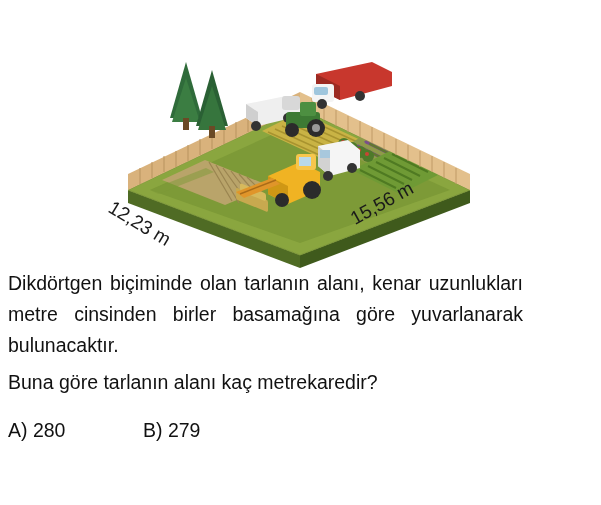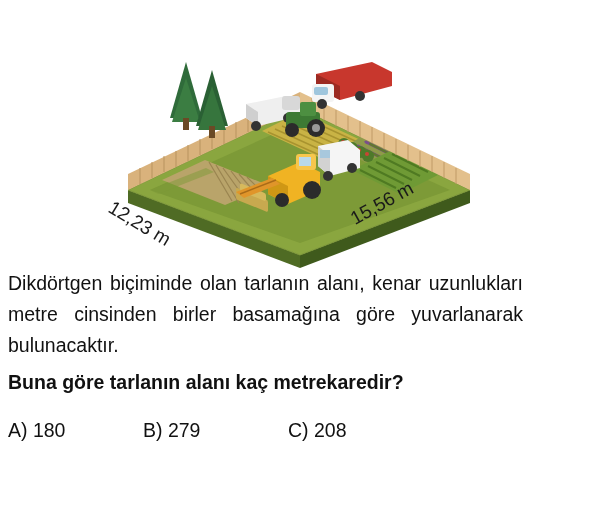--- a/index.html
+++ b/index.html
@@ -66,21 +66,21 @@
     font-size: 19.5px;
     line-height: 31px;
     text-align: justify;
     text-justify: inter-word;
     color: #111111;
   }
   .question-line {
     margin: 6px 8px 0 8px;
     font-size: 19.5px;
     line-height: 30px;
-    font-weight: bold;
+    font-weight: normal;
     color: #111111;
   }
   .options {
     margin: 22px 8px 0 8px;
     display: flex;
     flex-direction: row;
     align-items: baseline;
   }
   .option {
     font-size: 19.5px;
@@ -293,19 +293,18 @@
 
     <div class="dim-label dim-right">15,56 m</div>
   </div>
 
   <div class="content">
     <p class="paragraph">Dikdörtgen biçiminde olan tarlanın alanı, kenar uzunlukları metre cinsinden birler basamağına göre yuvarlanarak bulunacaktır.</p>
 
     <p class="question-line">Buna göre tarlanın alanı kaç metrekaredir?</p>
 
     <div class="options">
-      <span class="option opt-a">A) 180</span>
+      <span class="option opt-a">A) 280</span>
       <span class="option opt-b">B) 279</span>
-      <span class="option opt-c">C) 208</span>
     </div>
   </div>
 
 </div>
 
 </body></html>

